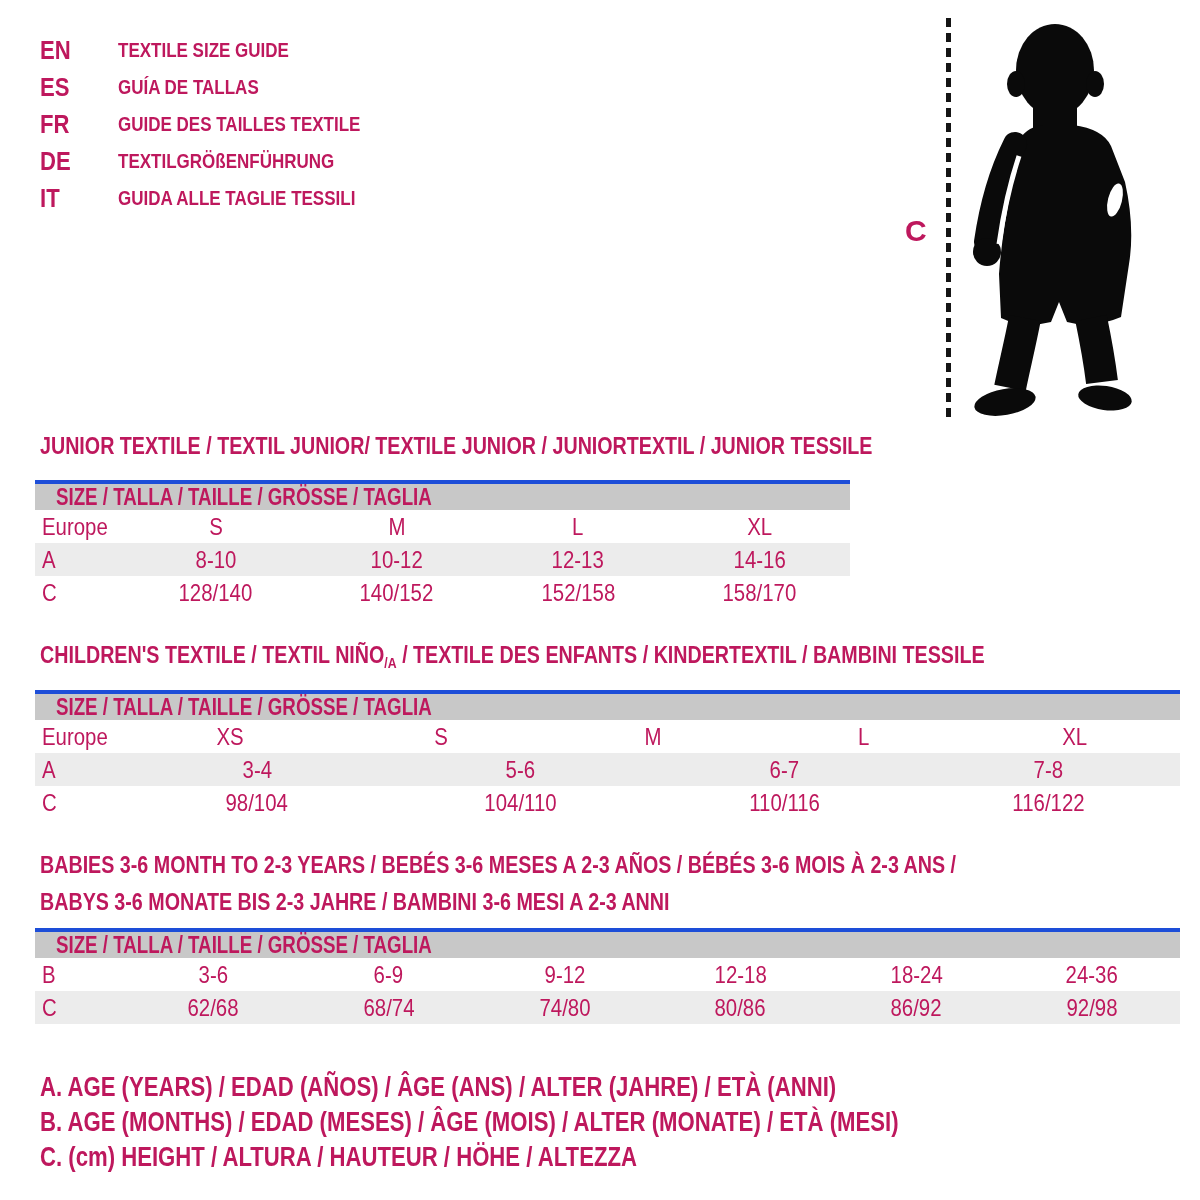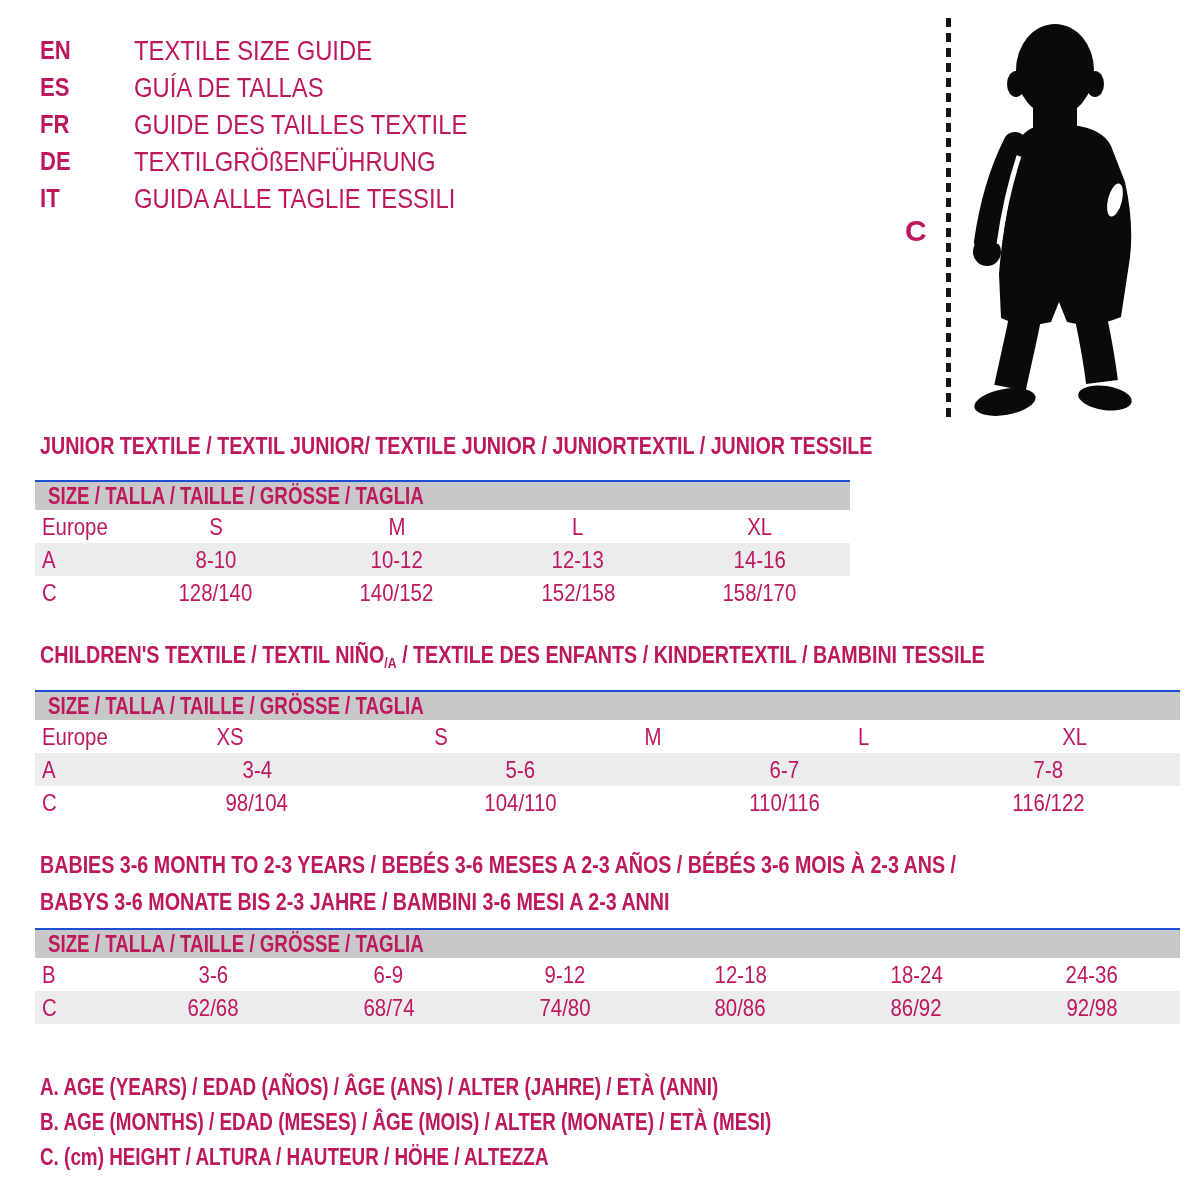--- a/index.html
+++ b/index.html
@@ -10,51 +10,51 @@
   
   .cx  { display:inline-block; transform:scaleX(.82); transform-origin:0 50%; white-space:nowrap; }
   .cx78{ display:inline-block; transform:scaleX(.78); transform-origin:0 50%; white-space:nowrap; }
   .cx85L{ display:inline-block; transform:scaleX(.85); transform-origin:0 50%; white-space:nowrap; }
   .cx85C{ display:inline-block; transform:scaleX(.85); transform-origin:50% 50%; white-space:nowrap; }
 
   
   .lang-block { position:absolute; left:40px; top:32px; }
   .lang-row { display:flex; height:37px; align-items:center; }
   .lang-code { width:78px; font-size:26px; font-weight:700; }
-  .lang-label { font-size:28px; font-weight:400;margin-left:16px; }
+  .lang-label { font-size:20px; font-weight:700; }
 
   
   .measure-line { position:absolute; left:946px; top:18px; width:5px; height:400px;
     background:repeating-linear-gradient(180deg,#141414 0 9px, transparent 9px 15px); }
   .height-label { position:absolute; left:905px; top:214px; font-size:30px; font-weight:700; }
   .baby-box { position:absolute; left:963px; top:22px; width:186px; height:398px; }
 
   
   .sec-title { position:absolute; left:40px; font-size:24px; font-weight:700; line-height:28px; }
   .title-junior { top:432px; }
   .title-children { top:641px; }
   .title-babies { top:846px; line-height:37px; }
   .sub-a { font-size:15px; vertical-align:-5px; letter-spacing:0; }
 
   
   .size-table { position:absolute; left:35px; }
   .t1 { top:480px; width:815px; }
   .t2 { top:690px; width:1145px; }
   .t3 { top:928px; width:1145px; }
-  .thead { height:30px; background:#c8c8c8; border-top:2px solid #1d4ed8;
-    display:flex; align-items:center; padding-left:13px; box-sizing:border-box;
+  .thead { height:30px; background:#c8c8c8; border-top:4px solid #1d4ed8;
+    display:flex; align-items:center; padding-left:21px; box-sizing:border-box;
     font-size:24px; font-weight:700; }
   .trow { display:flex; align-items:center; height:33px; font-size:24px; font-weight:400; }
   .trow.shaded { background:#ececec; }
   .tlabel { width:90px; padding-left:7px; box-sizing:border-box; }
   .tcell { flex:1; text-align:center; }
 
   
   .legend { position:absolute; left:40px; top:1070px; }
-  .legend-line { height:35px; font-size:23px; font-weight:700; display:flex; align-items:center; }
+  .legend-line { height:35px; font-size:27px; font-weight:700; display:flex; align-items:center; }
 </style>
 </head>
 <body>
 
 <div class="canvas">
 
   <div class="lang-block">
     <div class="lang-row">
       <span class="lang-code"><span class="cx85L">EN</span></span>
       <span class="lang-label"><span class="cx85L">TEXTILE SIZE GUIDE</span></span>

